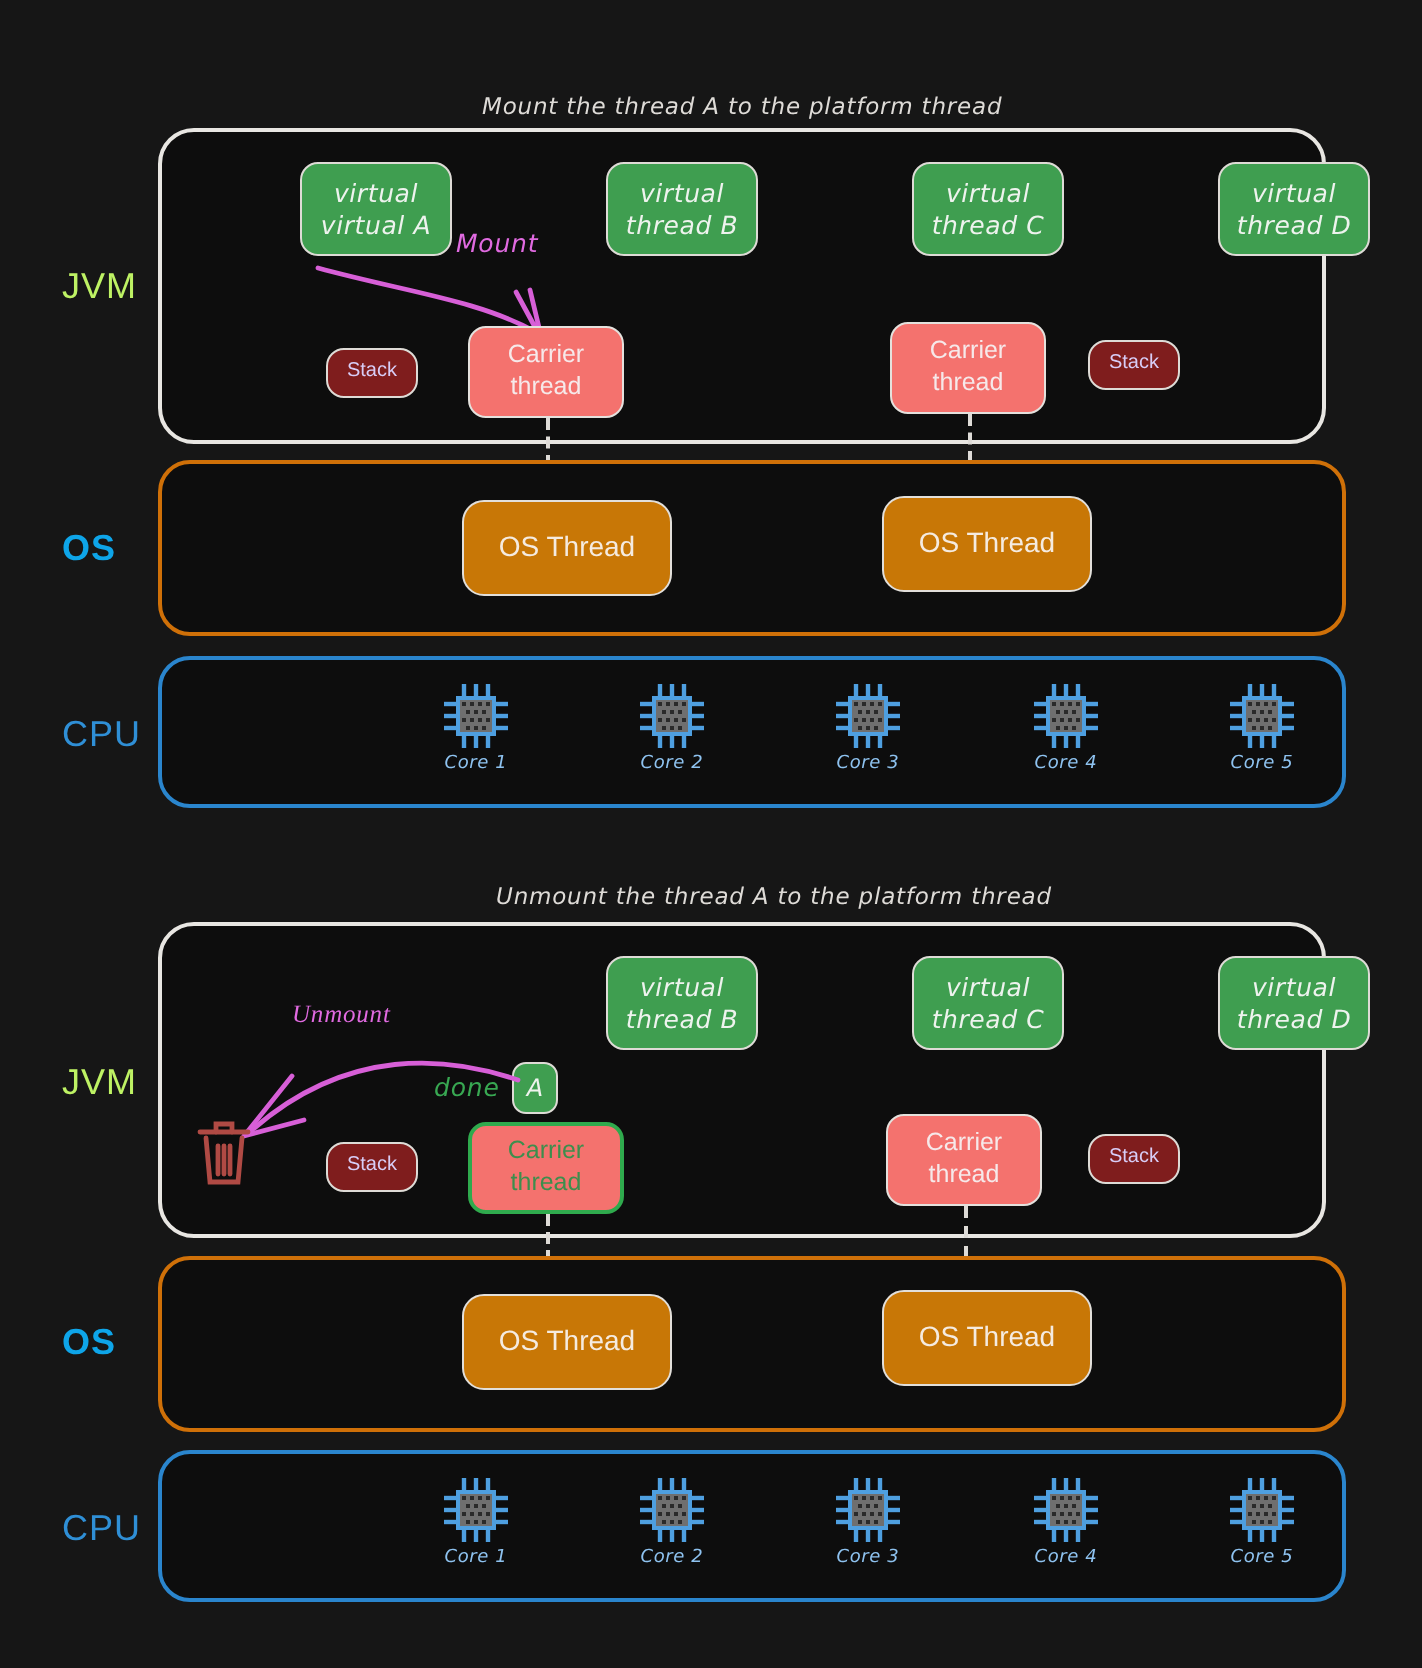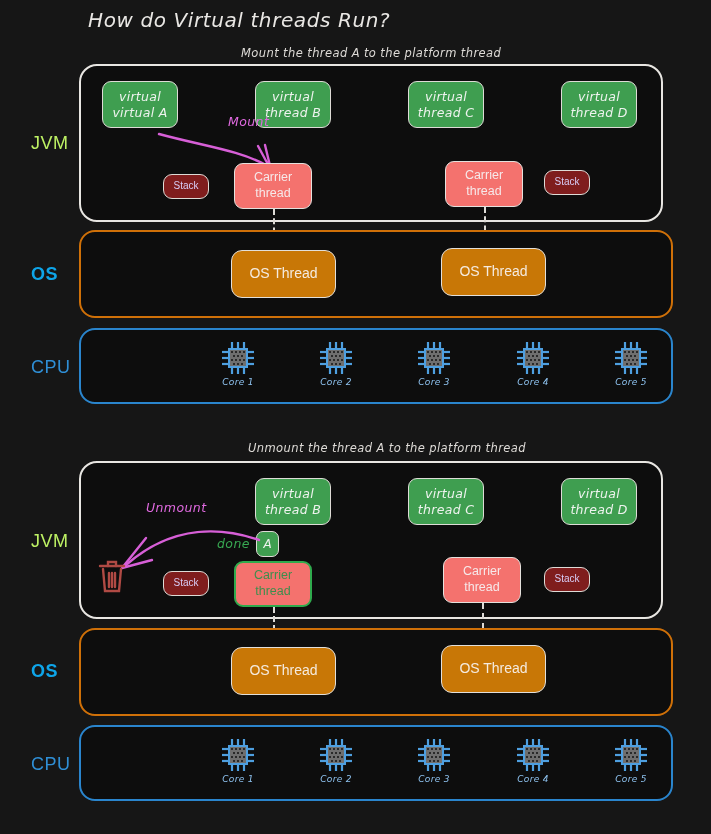--- a/index.html
+++ b/index.html
@@ -55,20 +55,21 @@
     line-height: 1.25;
   }
   .node-vthread {
     background: #3f9e50;
     border: 1.6px solid #dedbd6;
     color: #eef3ee;
     font-family: "DejaVu Sans", sans-serif;
     font-style: italic;
     font-size: 12.5px;
     letter-spacing: .3px;
+    margin-left: 48px;
   }
   .node-carrier {
     background: #f4726e;
     border: 1.6px solid #e4e1dd;
     color: #f6e9ea;
     font-family: "Liberation Sans", sans-serif;
     font-size: 12.5px;
   }
   .node-carrier.done {
     border: 2.2px solid #2faa4d;
@@ -118,31 +119,30 @@
 
   
   .arrow-svg { position: absolute; pointer-events: none; }
   .anno {
     position: absolute;
     font-family: "DejaVu Sans", sans-serif;
     font-style: italic;
     letter-spacing: .4px;
   }
   .anno-mount   { color: #e06ae0; font-size: 12.5px; margin-left: 34px; }
-  .anno-unmount { color: #e06ae0; font-size: 12.5px; }
+  .anno-unmount { color: #e06ae0; font-size: 12.5px; font-family: Liberation Serif, serif; }
   .anno-done    { color: #38a852; font-size: 12.5px; }
 
   .trash { position: absolute; }
 </style>
 </head>
 <body>
 
 <div class="page">
 
-  <div class="main-title">How do Virtual threads Run?</div>
 
   <div class="section-sub" style="left:241px; top:46px;">Mount the thread A to the platform thread</div>
 
   <div class="side-label lbl-jvm" style="left:31px; top:133px;">JVM</div>
   <div class="side-label lbl-os" style="left:31px; top:264px;">OS</div>
   <div class="side-label lbl-cpu" style="left:31px; top:357px;">CPU</div>
 
   <div class="container-box box-jvm" style="left:79px; top:64px; width:584px; height:158px;"></div>
 
   <div class="node node-vthread" style="left:102px; top:81px; width:76px; height:47px;">

